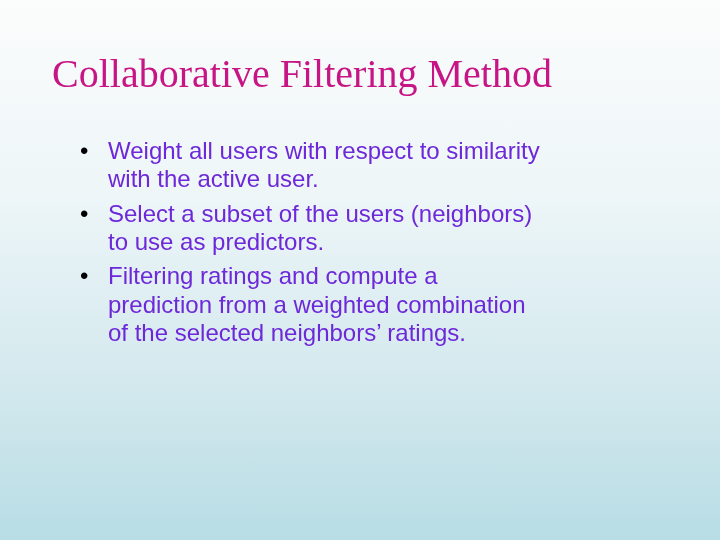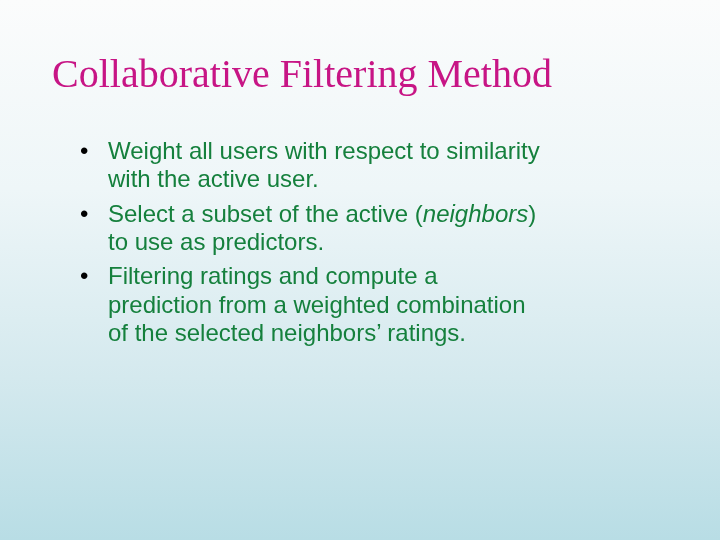--- a/index.html
+++ b/index.html
@@ -29,39 +29,38 @@
   }
   ul.bullets {
     list-style: none;
     padding: 0;
     margin: 0 10px 0 30px;
   }
   ul.bullets li {
     position: relative;
     font-size: 24px;
     line-height: 1.18;
-    color: #15803d;
+    color: #6d28d9;
     padding-left: 28px;
     margin-bottom: 6px;
   }
   ul.bullets li::before {
     content: "•";
     position: absolute;
     left: 0;
     top: 0;
     font-size: 24px;
     color: #000;
   }
   .italic {
-    font-style: italic;
   }
 </style>
 </head>
 <body>
 
 <div class="slide">
   <h1 class="title">Collaborative Filtering Method</h1>
   <ul class="bullets">
     <li><span>Weight all users with respect to similarity with the active user.</span><span class="italic"></span><span></span></li>
-    <li><span>Select a subset of the active (</span><span class="italic">neighbors</span><span>) to use as predictors.</span></li>
+    <li><span>Select a subset of the users (</span><span class="italic">neighbors</span><span>) to use as predictors.</span></li>
     <li><span>Filtering ratings and compute a prediction from a weighted combination of the selected neighbors’ ratings.</span><span class="italic"></span><span></span></li>
   </ul>
 </div>
 
 </body></html>

